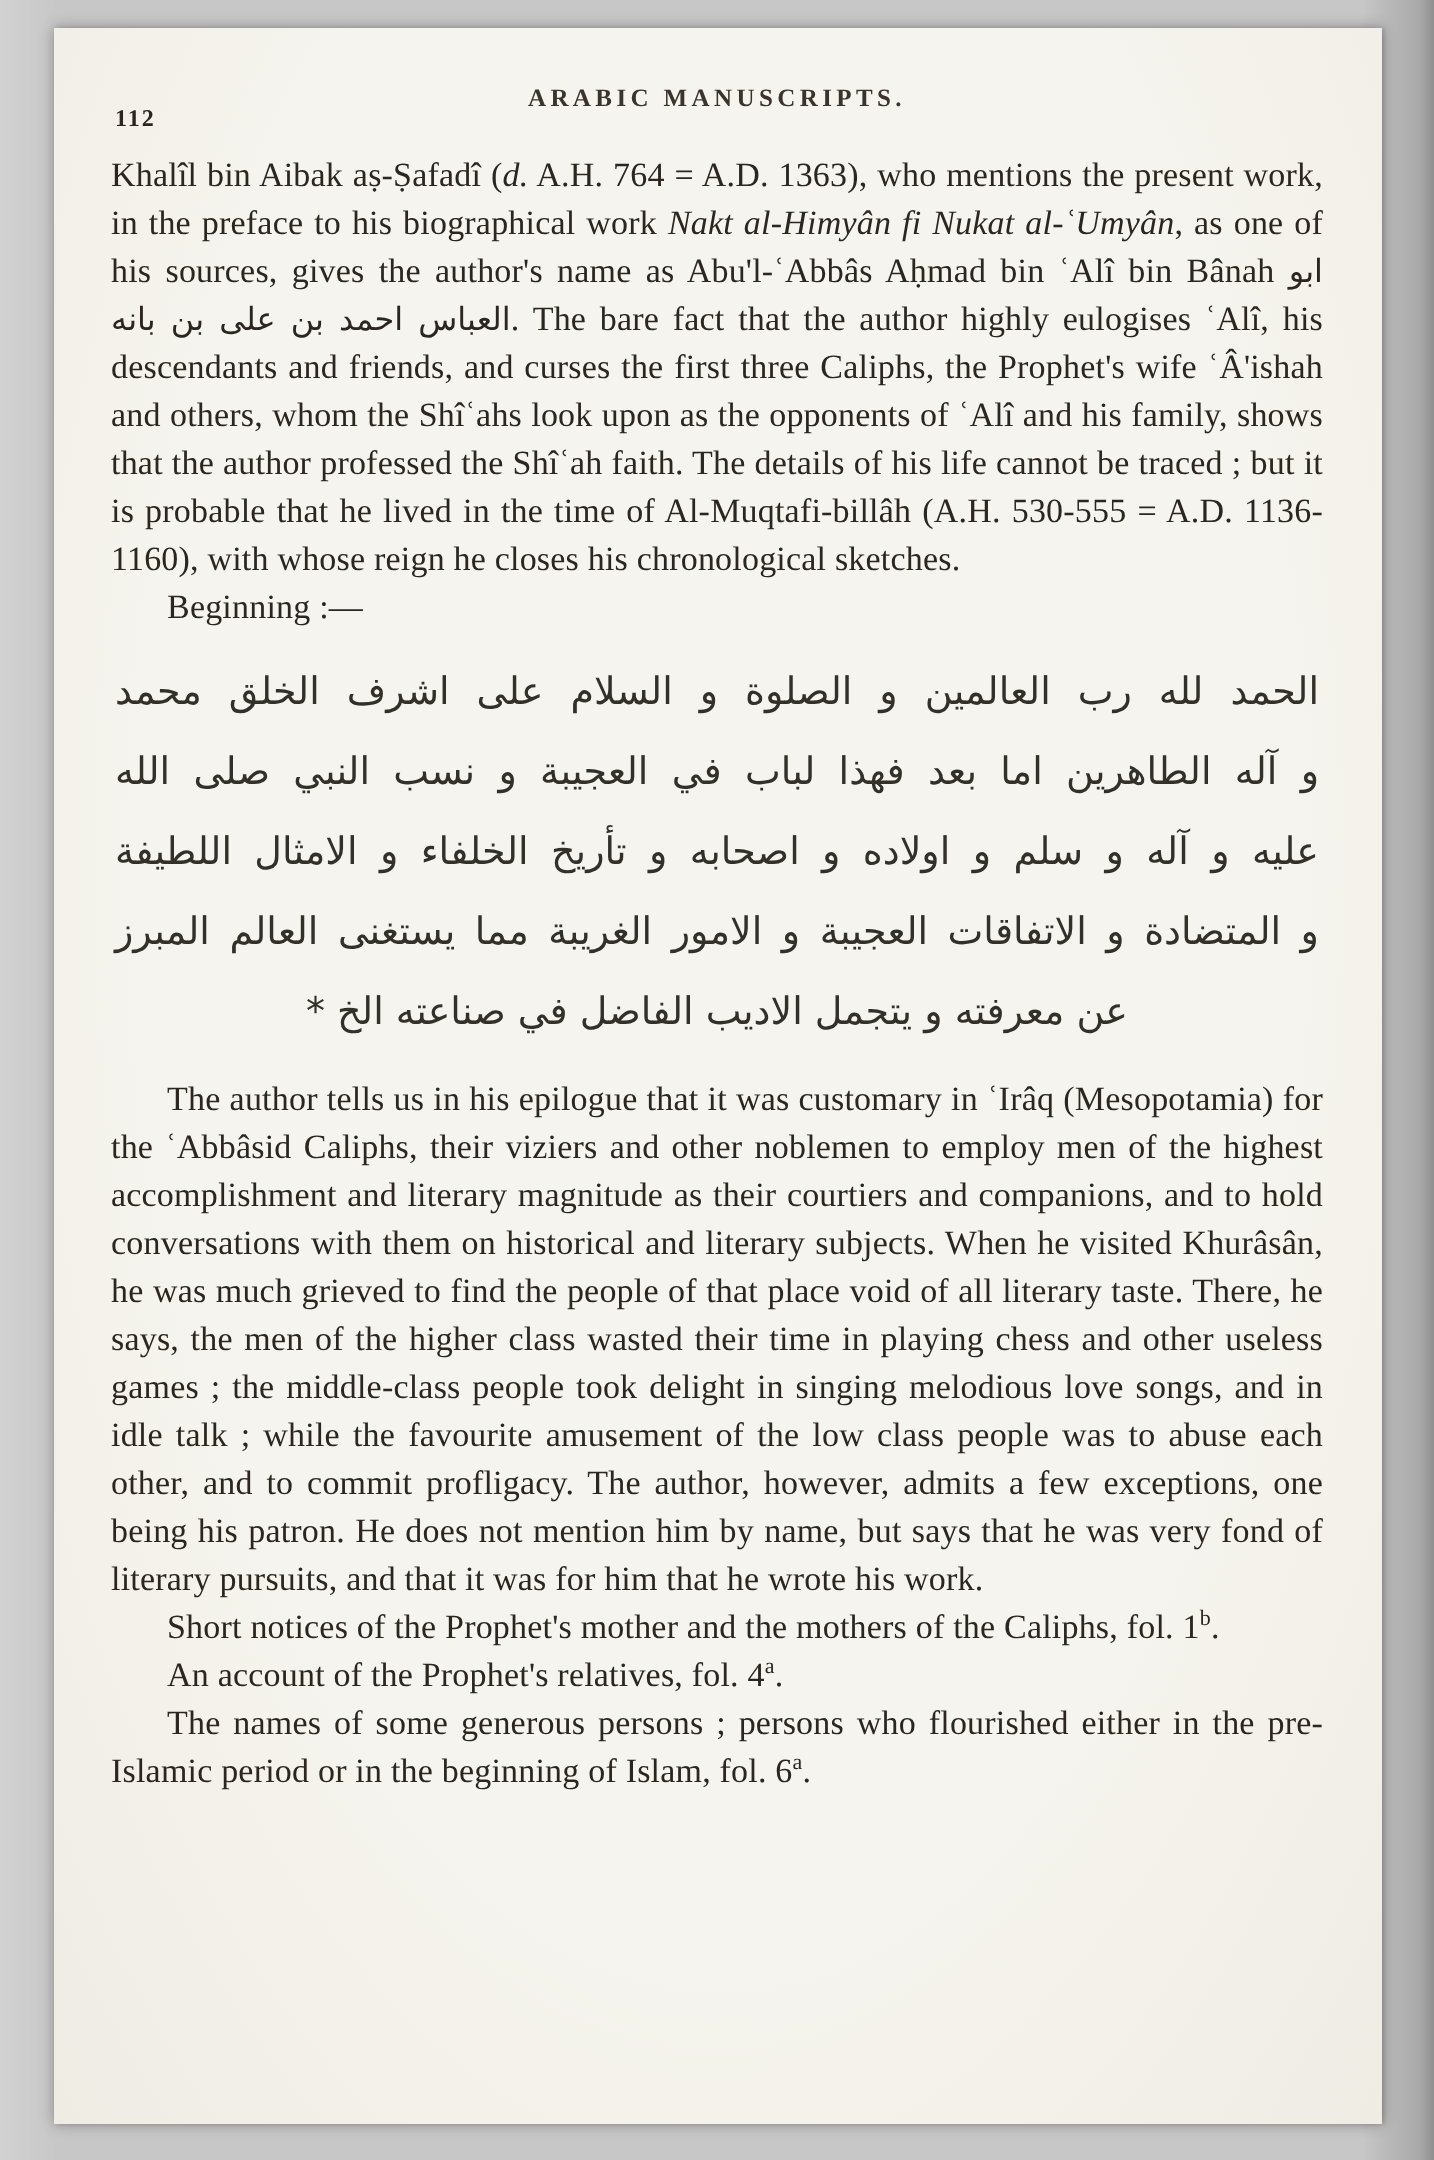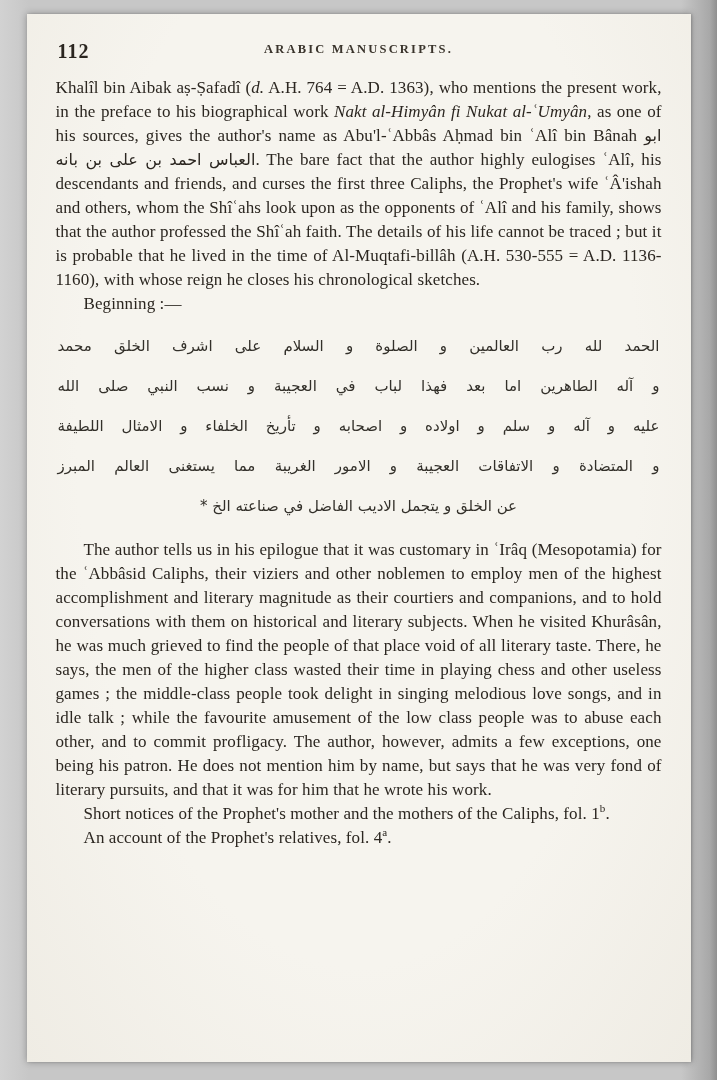--- a/index.html
+++ b/index.html
@@ -26,22 +26,22 @@
     color: #2b2620;
   }
   .header-row {
     position: relative;
     height: 22px;
     margin-bottom: 14px;
   }
   .pagenum {
     position: absolute;
     left: 2px;
-    top: 0;
-    font-size: 20px;
+    top: 12px;
+    font-size: 12px;
     font-weight: bold;
     letter-spacing: 1px;
   }
   .running {
     position: absolute;
     left: 50%;
     top: 2px;
     transform: translateX(-50%);
     font-size: 12.5px;
     letter-spacing: 2.2px;
@@ -65,21 +65,21 @@
   .arabic-inline {
     font-family: "DejaVu Sans", sans-serif;
     font-size: 16px;
     direction: rtl;
     unicode-bidi: embed;
   }
   .arabic-block {
     margin: 10px 2px 12px 2px;
     direction: rtl;
     font-family: "DejaVu Sans", sans-serif;
-    font-size: 15px;
+    font-size: 19px;
     line-height: 40px;
     color: #33302a;
   }
   .arabic-line { text-align: right; }
   .arabic-line.stretch {
     text-align: justify;
     text-align-last: justify;
   }
   .arabic-line.final {
     text-align: center;
@@ -104,25 +104,26 @@
 
     <p class="para noindent"><span>Khalîl bin Aibak aṣ-Ṣafadî (</span><span class="italic-run">d.</span><span> A.H. 764 = A.D. 1363), who mentions the present work, in the preface to his biographical work </span><span class="book-title">Nakt al-Himyân fi Nukat al-ʿUmyân</span><span>, as one of his sources, gives the author's name as Abu'l-ʿAbbâs Aḥmad bin ʿAlî bin Bânah </span><span class="arabic-inline" dir="rtl">ابو العباس احمد بن على بن بانه</span><span>. The bare fact that the author highly eulogises ʿAlî, his descendants and friends, and curses the first three Caliphs, the Prophet's wife ʿÂ'ishah and others, whom the Shîʿahs look upon as the opponents of ʿAlî and his family, shows that the author professed the Shîʿah faith. The details of his life cannot be traced ; but it is probable that he lived in the time of Al-Muqtafi-billâh (A.H. 530-555 = A.D. 1136-1160), with whose reign he closes his chronological sketches.</span></p>
 
     <p class="para indent">Beginning :—</p>
 
     <div class="arabic-block">
       <div class="arabic-line stretch" dir="rtl">الحمد لله رب العالمين و الصلوة و السلام على اشرف الخلق محمد</div>
       <div class="arabic-line stretch" dir="rtl">و آله الطاهرين اما بعد فهذا لباب في العجيبة و نسب النبي صلى الله</div>
       <div class="arabic-line stretch" dir="rtl">عليه و آله و سلم و اولاده و اصحابه و تأريخ الخلفاء و الامثال اللطيفة</div>
       <div class="arabic-line stretch" dir="rtl">و المتضادة و الاتفاقات العجيبة و الامور الغريبة مما يستغنى العالم المبرز</div>
-      <div class="arabic-line final" dir="rtl">عن الخلق و يتجمل الاديب الفاضل في صناعته الخ *</div>
+      <div class="arabic-line final" dir="rtl">عن معرفته و يتجمل الاديب الفاضل في صناعته الخ *</div>
     </div>
 
     <p class="para indent">The author tells us in his epilogue that it was customary in ʿIrâq (Mesopotamia) for the ʿAbbâsid Caliphs, their viziers and other noblemen to employ men of the highest accomplishment and literary magnitude as their courtiers and companions, and to hold conversations with them on historical and literary subjects.  When he visited Khurâsân, he was much grieved to find the people of that place void of all literary taste.  There, he says, the men of the higher class wasted their time in playing chess and other useless games ; the middle-class people took delight in singing melodious love songs, and in idle talk ; while the favourite amusement of the low class people was to abuse each other, and to commit profligacy.  The author, however, admits a few exceptions, one being his patron.  He does not mention him by name, but says that he was very fond of literary pursuits, and that it was for him that he wrote his work.</p>
 
 
     <p class="para indent"><span>Short notices of the Prophet's mother and the mothers of the Caliphs, fol. 1</span><sup>b</sup><span>.</span></p>
 
     <p class="para indent"><span>An account of the Prophet's relatives, fol. 4</span><sup>a</sup><span>.</span></p>
 
+    <p class="para indent"><span>The names of some generous persons ; persons who flourished either in the pre-Islamic period or in the beginning of Islam, fol. 6</span><sup>a</sup><span>.</span></p>
 
   </div>
 </div>
 
 </body></html>

